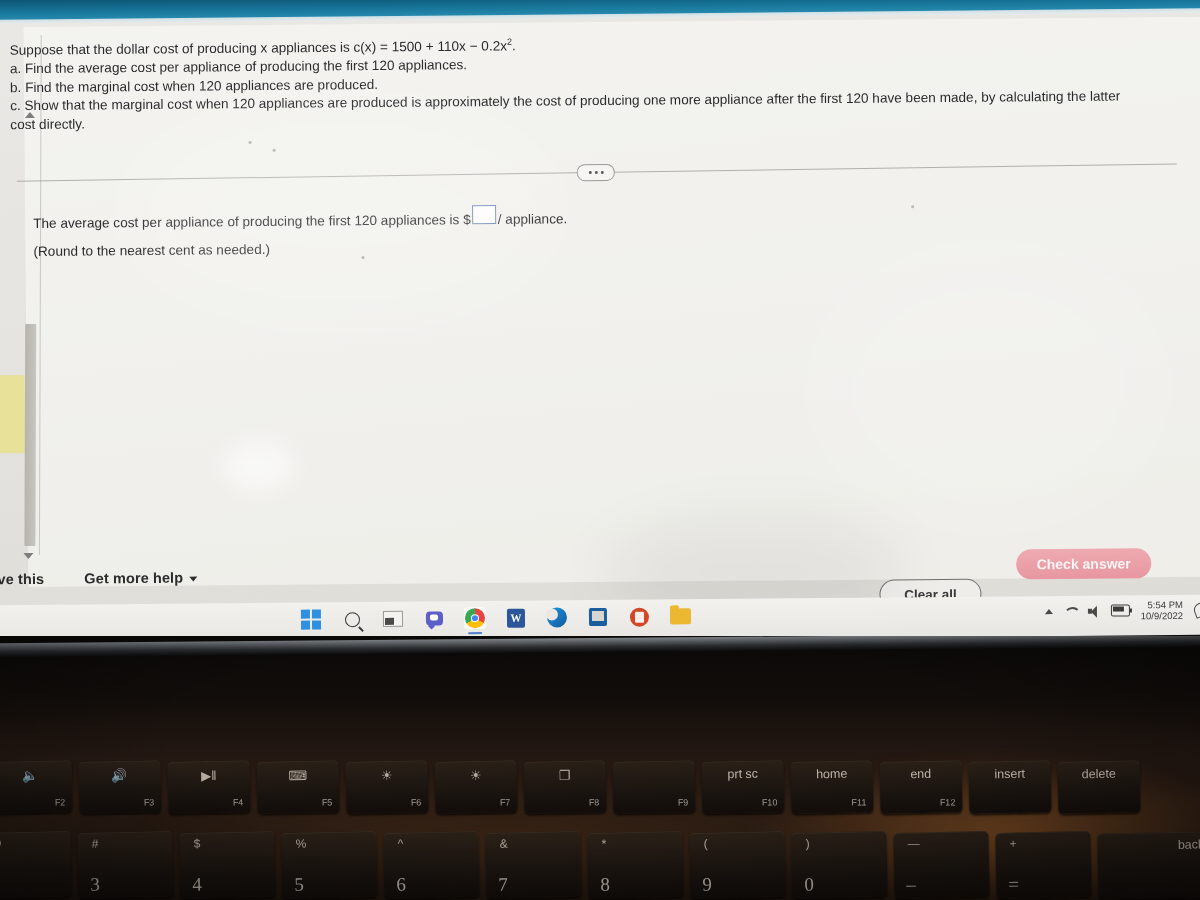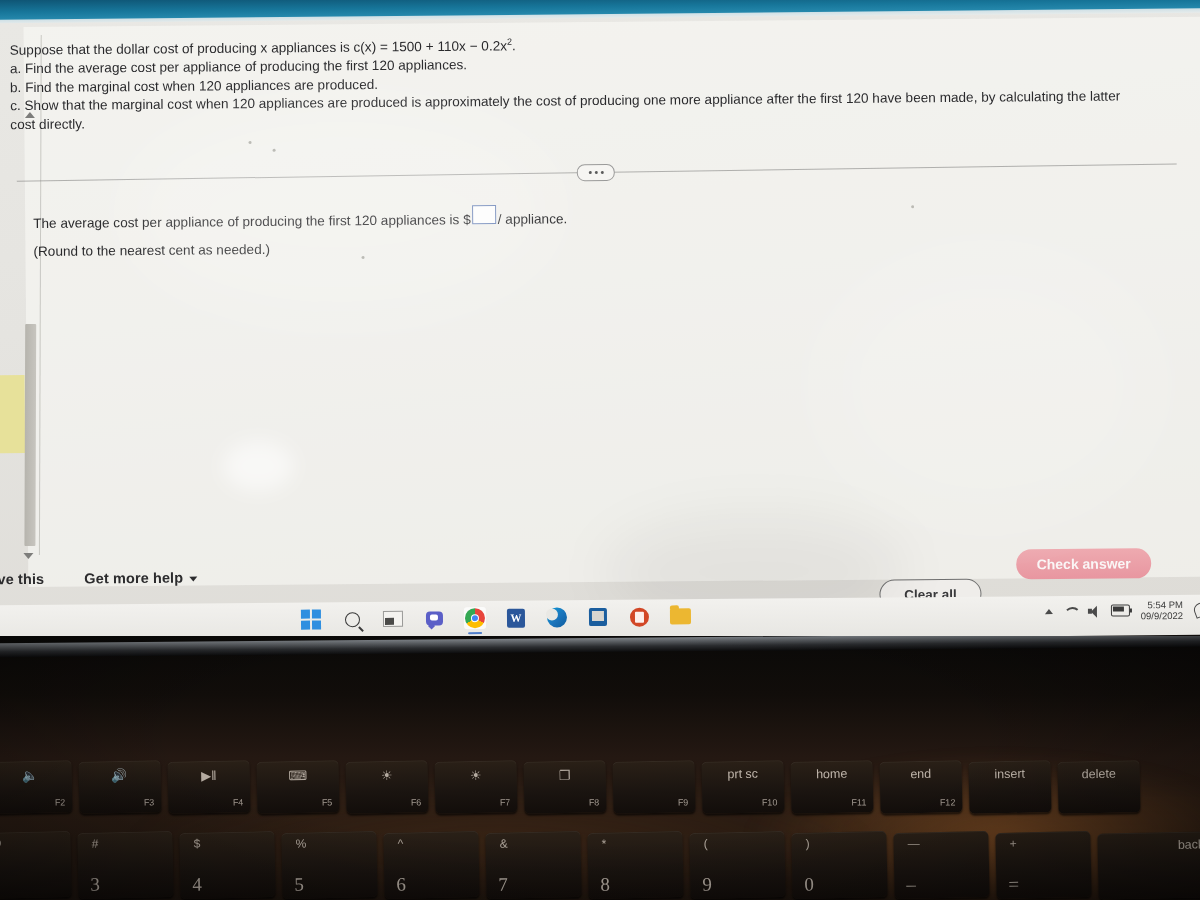--- a/index.html
+++ b/index.html
@@ -321,21 +321,21 @@
 
     <div class="tray">
       <span class="chev"></span>
       <span class="wifi"></span>
       <span class="spk"></span>
       <span class="batt">
           <i></i>
         </span>
       <span class="clock">
         <div>5:54 PM</div>
-        <div>09/9/2022</div>
+        <div>10/9/2022</div>
       </span>
       <span class="bell"></span>
     </div>
   </div>
 
   <div id="laptop">
     <div class="hinge"></div>
     <div class="deck-glow"></div>
     <div class="deck-glow2"></div>
 

